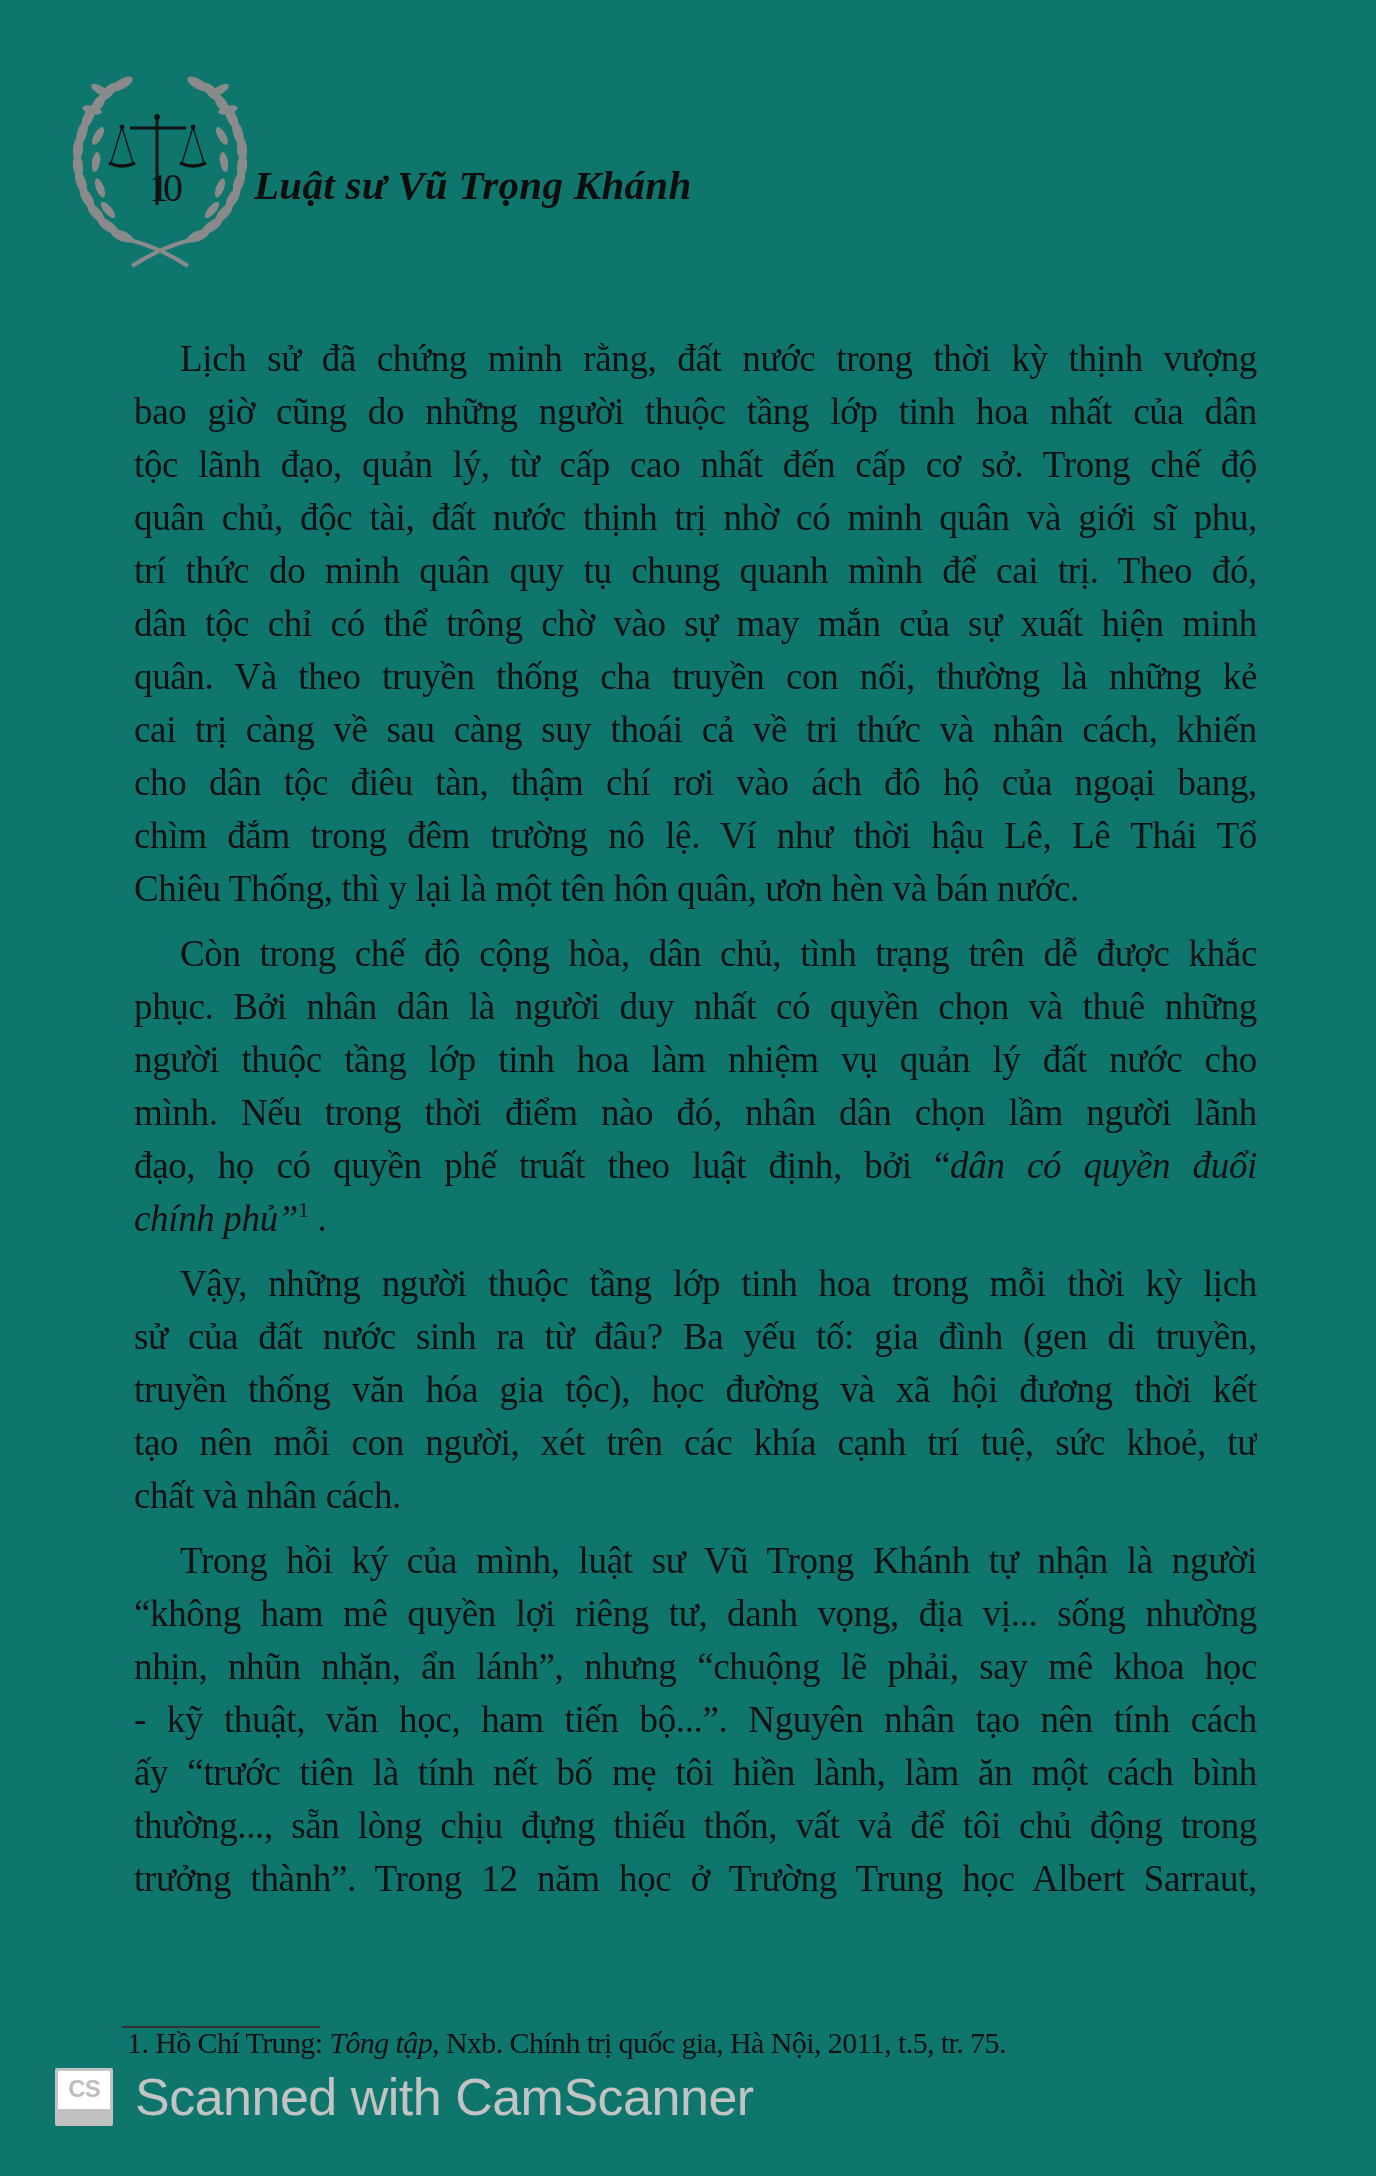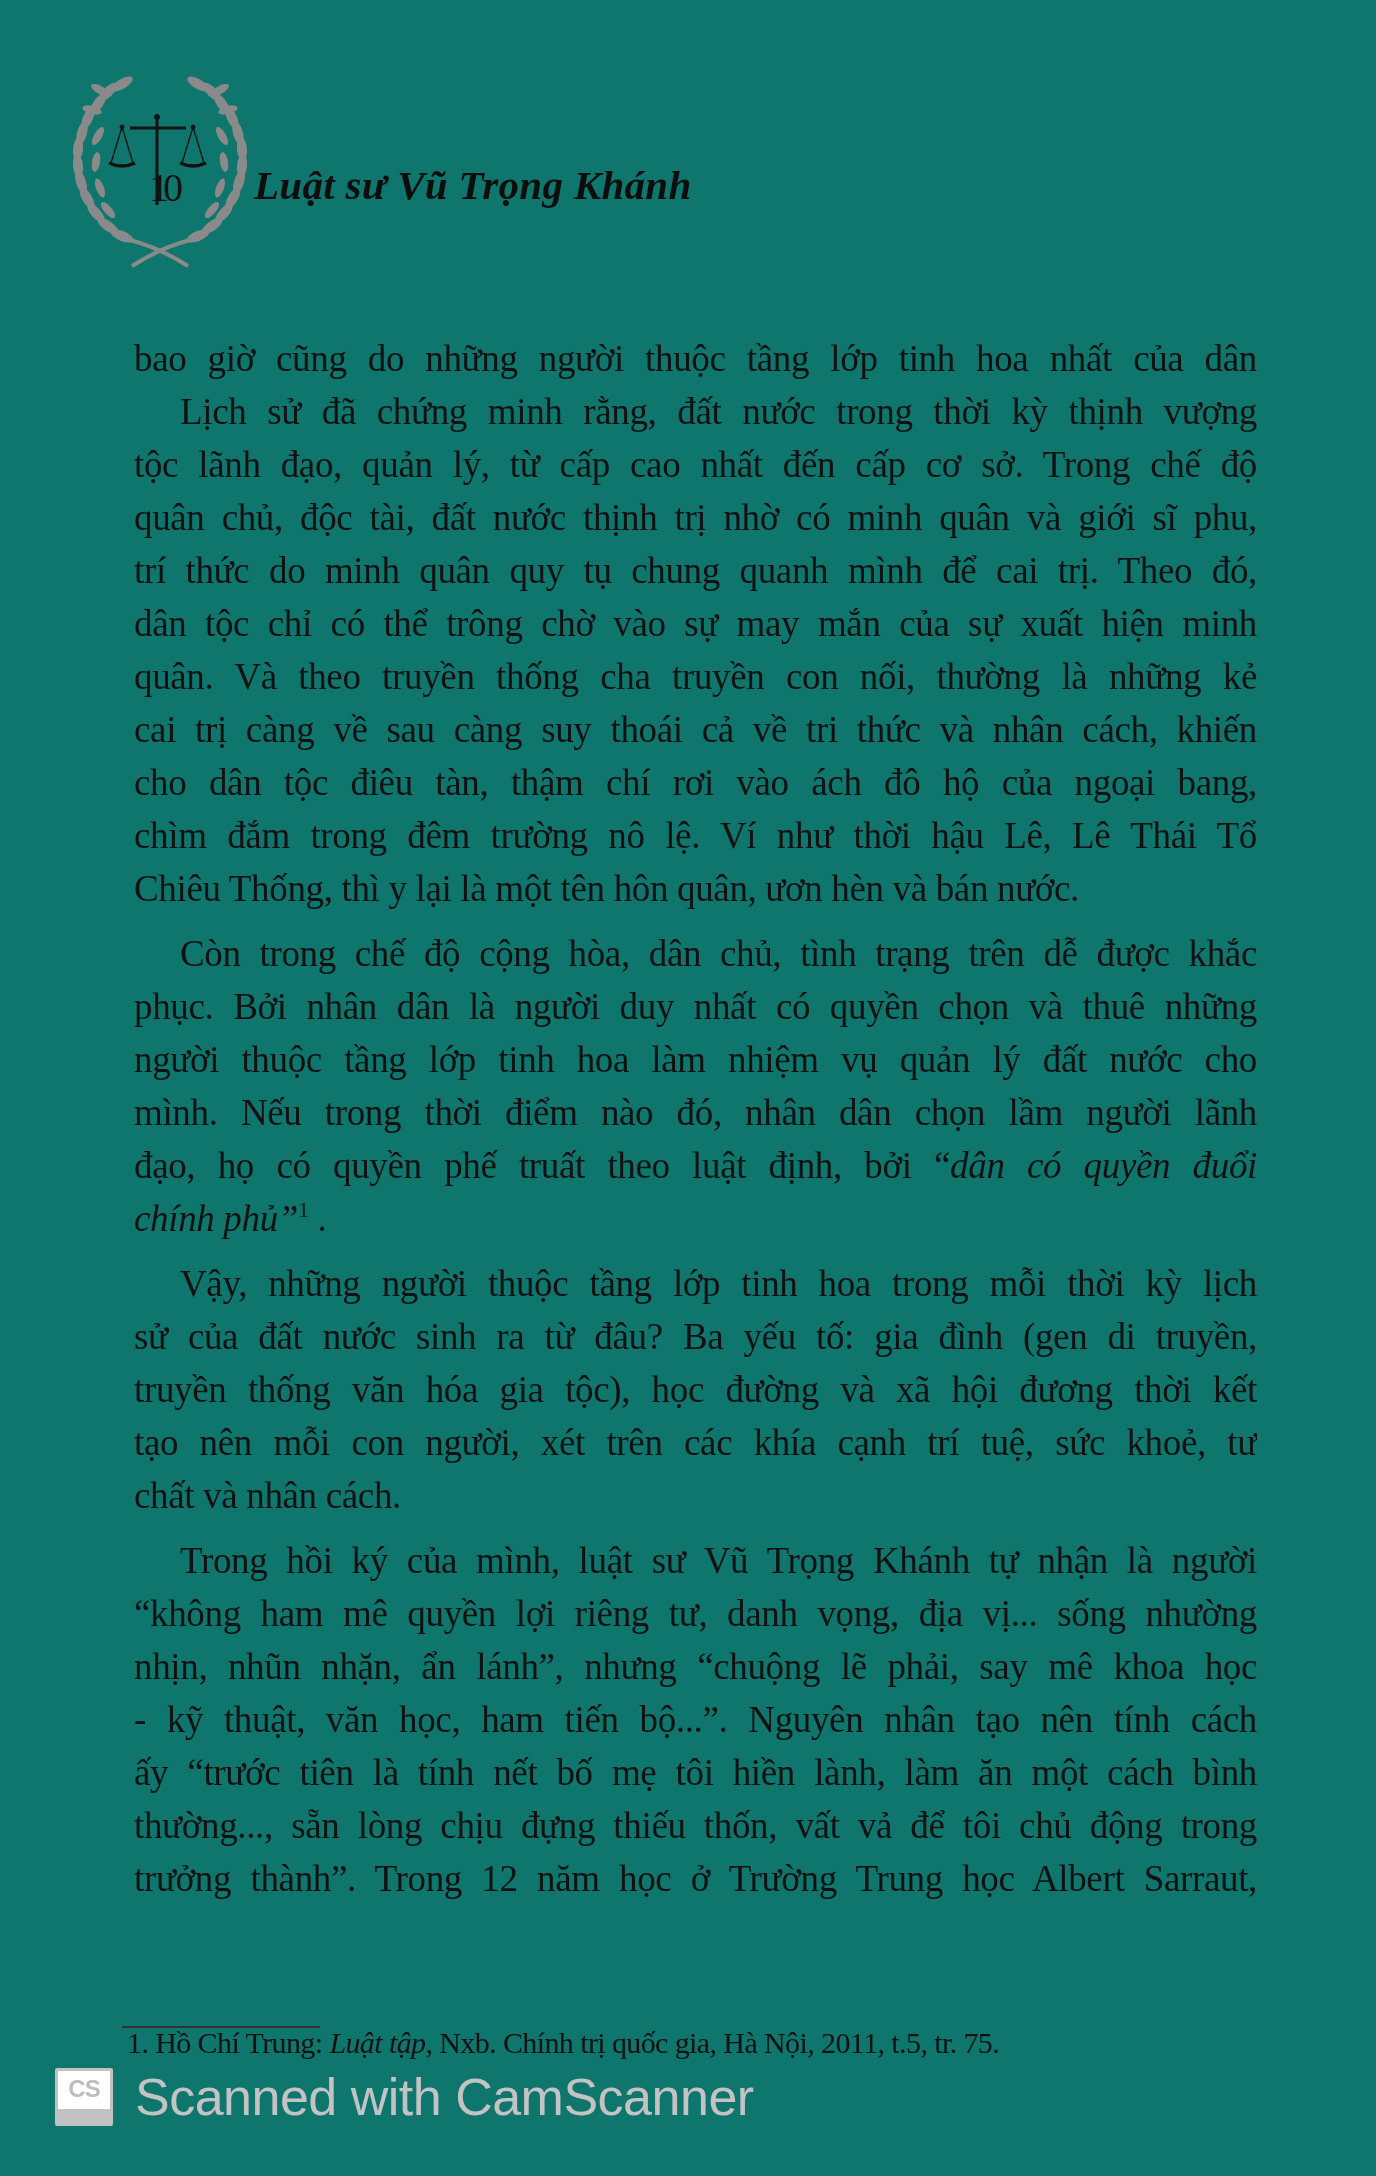--- a/index.html
+++ b/index.html
@@ -208,22 +208,22 @@
         <path d="M120 93 Q133 99 146 93" stroke-width="3.5"></path>
       </g>
     </svg>
     <div class="page-number">10</div>
     <div class="running-title">Luật sư Vũ Trọng Khánh</div>
   </div>
 
   <div class="body-text">
 
     <div class="paragraph">
+      <span class="line first">Lịch sử đã chứng minh rằng, đất nước trong thời kỳ thịnh vượng</span>
       <span class="line">bao giờ cũng do những người thuộc tầng lớp tinh hoa nhất của dân</span>
-      <span class="line first">Lịch sử đã chứng minh rằng, đất nước trong thời kỳ thịnh vượng</span>
       <span class="line">tộc lãnh đạo, quản lý, từ cấp cao nhất đến cấp cơ sở. Trong chế độ</span>
       <span class="line">quân chủ, độc tài, đất nước thịnh trị nhờ có minh quân và giới sĩ phu,</span>
       <span class="line">trí thức do minh quân quy tụ chung quanh mình để cai trị. Theo đó,</span>
       <span class="line">dân tộc chỉ có thể trông chờ vào sự may mắn của sự xuất hiện minh</span>
       <span class="line">quân. Và theo truyền thống cha truyền con nối, thường là những kẻ</span>
       <span class="line">cai trị càng về sau càng suy thoái cả về tri thức và nhân cách, khiến</span>
       <span class="line">cho dân tộc điêu tàn, thậm chí rơi vào ách đô hộ của ngoại bang,</span>
       <span class="line">chìm đắm trong đêm trường nô lệ. Ví như thời hậu Lê, Lê Thái Tổ</span>
       <span class="line last">Chiêu Thống, thì y lại là một tên hôn quân, ươn hèn và bán nước.</span>
     </div>
@@ -250,21 +250,21 @@
       <span class="line">“không ham mê quyền lợi riêng tư, danh vọng, địa vị... sống nhường</span>
       <span class="line">nhịn, nhũn nhặn, ẩn lánh”, nhưng “chuộng lẽ phải, say mê khoa học</span>
       <span class="line">- kỹ thuật, văn học, ham tiến bộ...”. Nguyên nhân tạo nên tính cách</span>
       <span class="line">ấy “trước tiên là tính nết bố mẹ tôi hiền lành, làm ăn một cách bình</span>
       <span class="line">thường..., sẵn lòng chịu đựng thiếu thốn, vất vả để tôi chủ động trong</span>
       <span class="line">trưởng thành”. Trong 12 năm học ở Trường Trung học  Albert Sarraut,</span>
     </div>
   </div>
 
   <div class="footnote-rule"></div>
-  <div class="footnote"><span>1. </span><span>Hồ Chí Trung: </span><span class="it">Luật tập</span><span>, Nxb. Chính trị quốc gia, Hà Nội, 2011, t.5, tr. 75.</span></div>
+  <div class="footnote"><span>1. </span><span>Hồ Chí Trung: </span><span class="it">Tông tập</span><span>, Nxb. Chính trị quốc gia, Hà Nội, 2011, t.5, tr. 75.</span></div>
 
   <div class="watermark">
     <div class="cs-logo">
       <span class="cs-letters">CS</span>
       <span class="cs-bar"></span>
     </div>
     <span class="watermark-text">Scanned with CamScanner</span>
   </div>
 </div>
 

